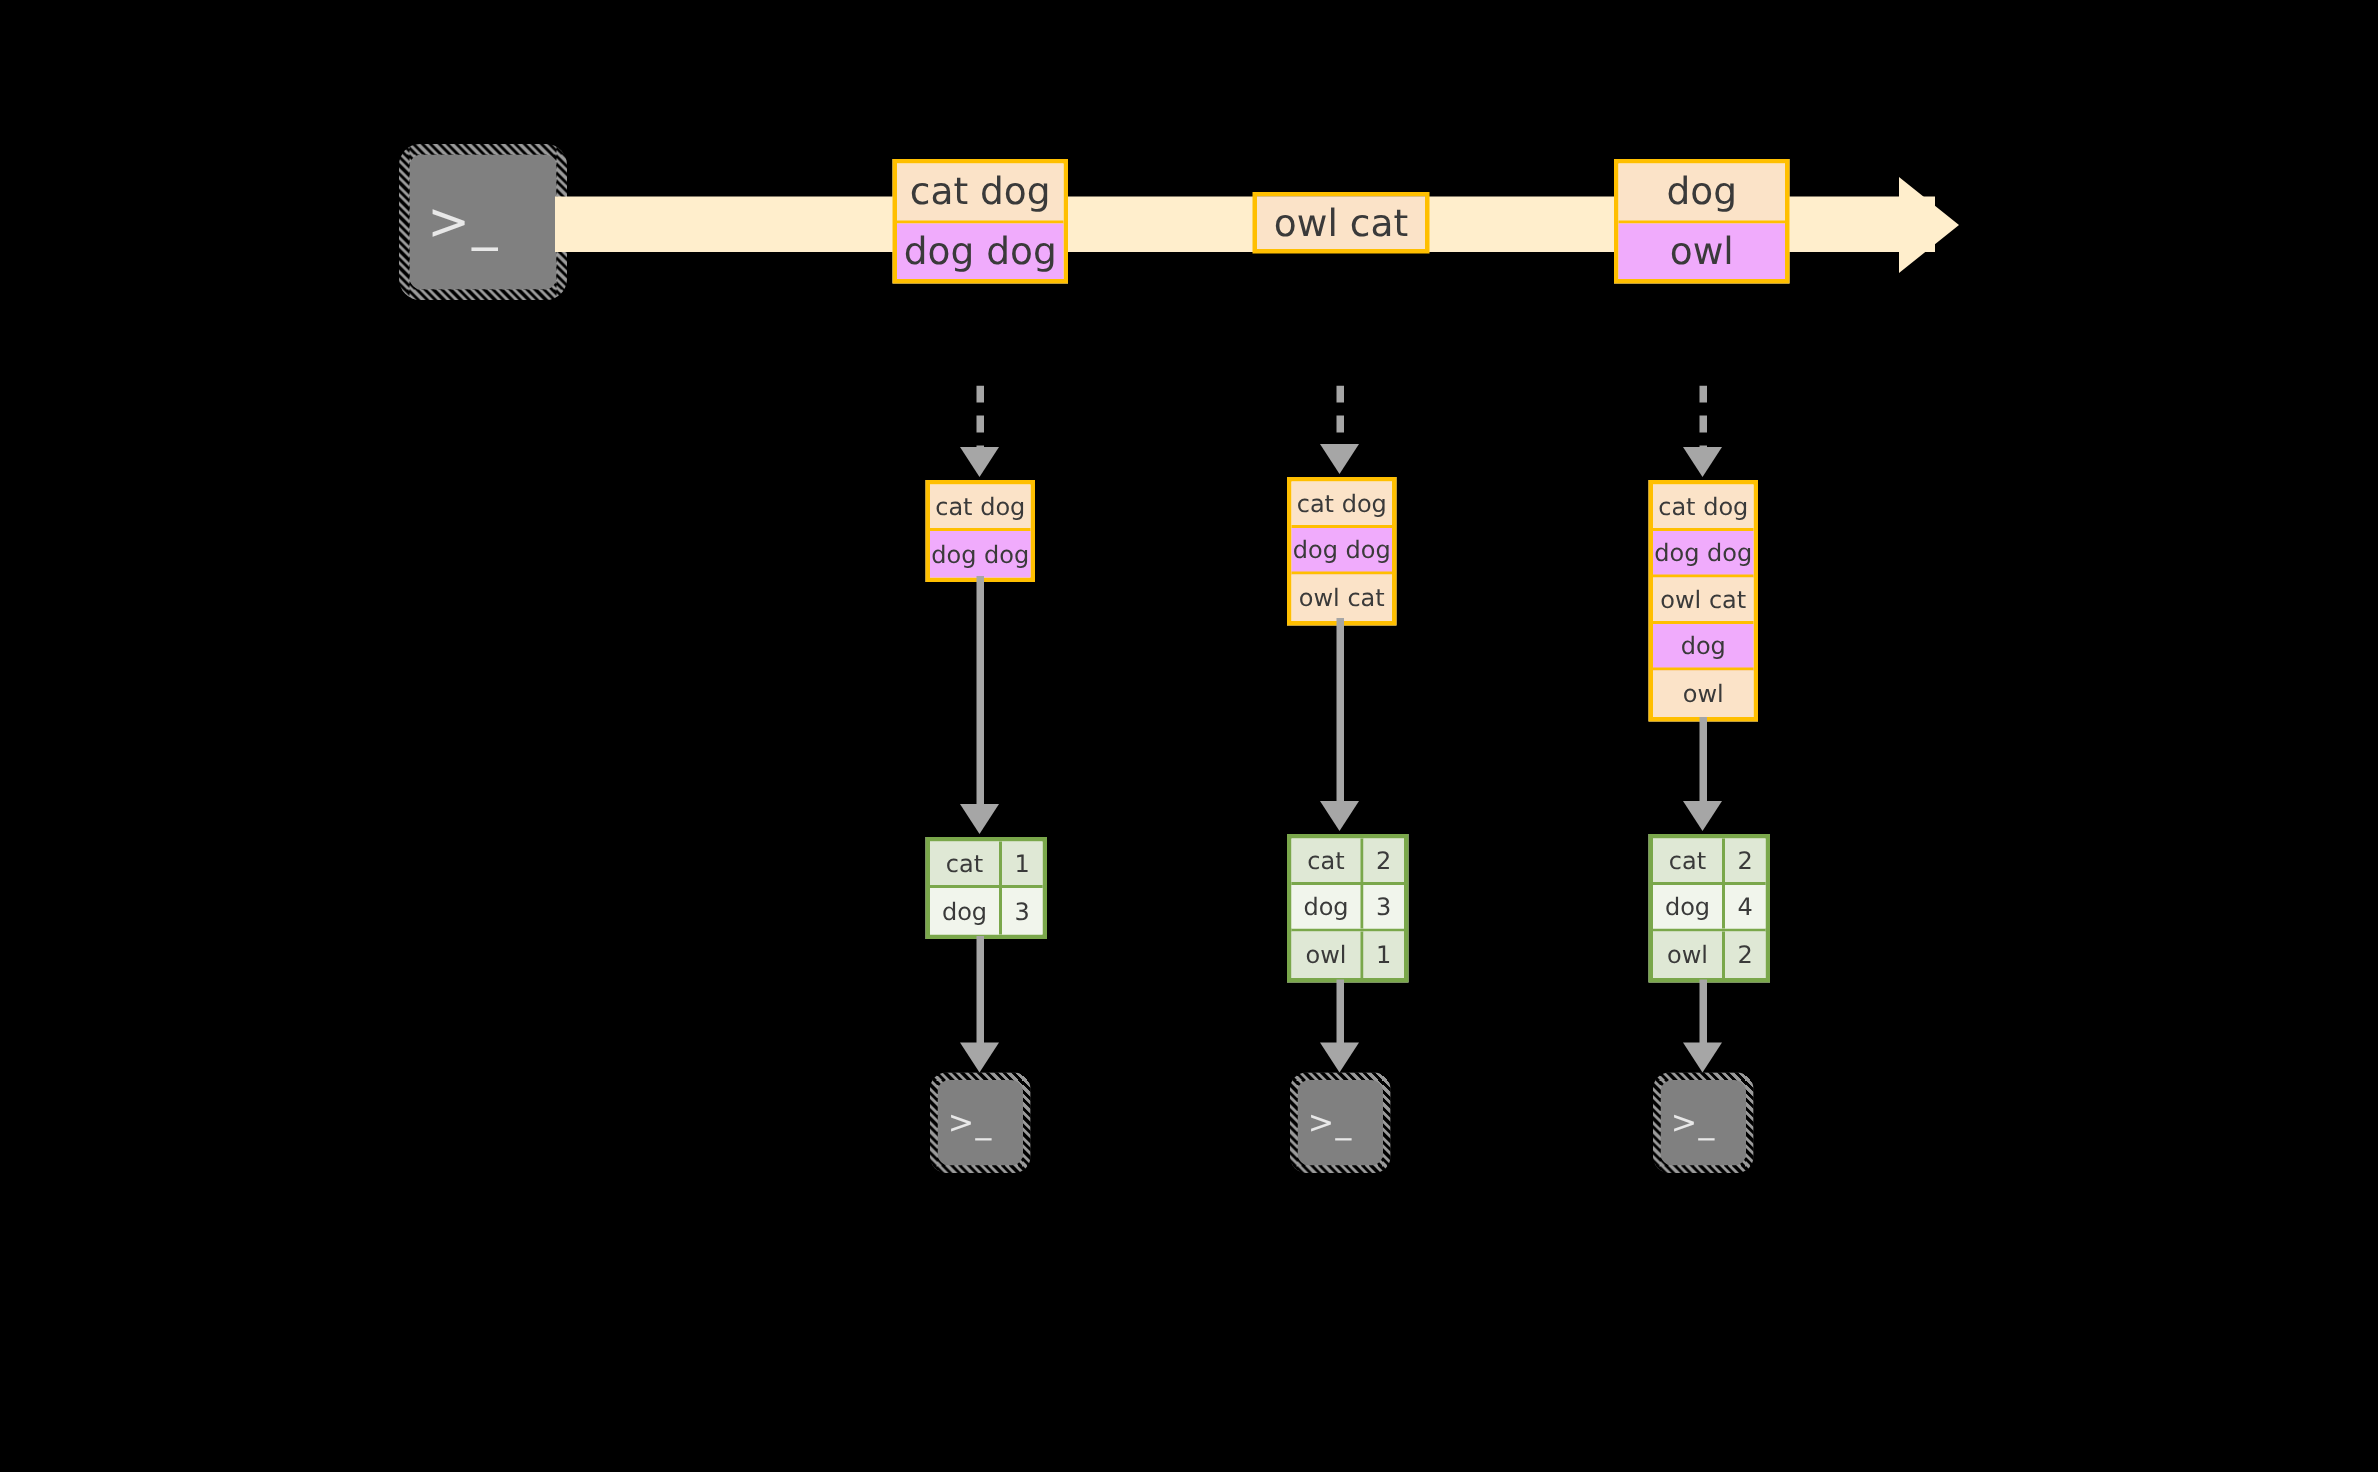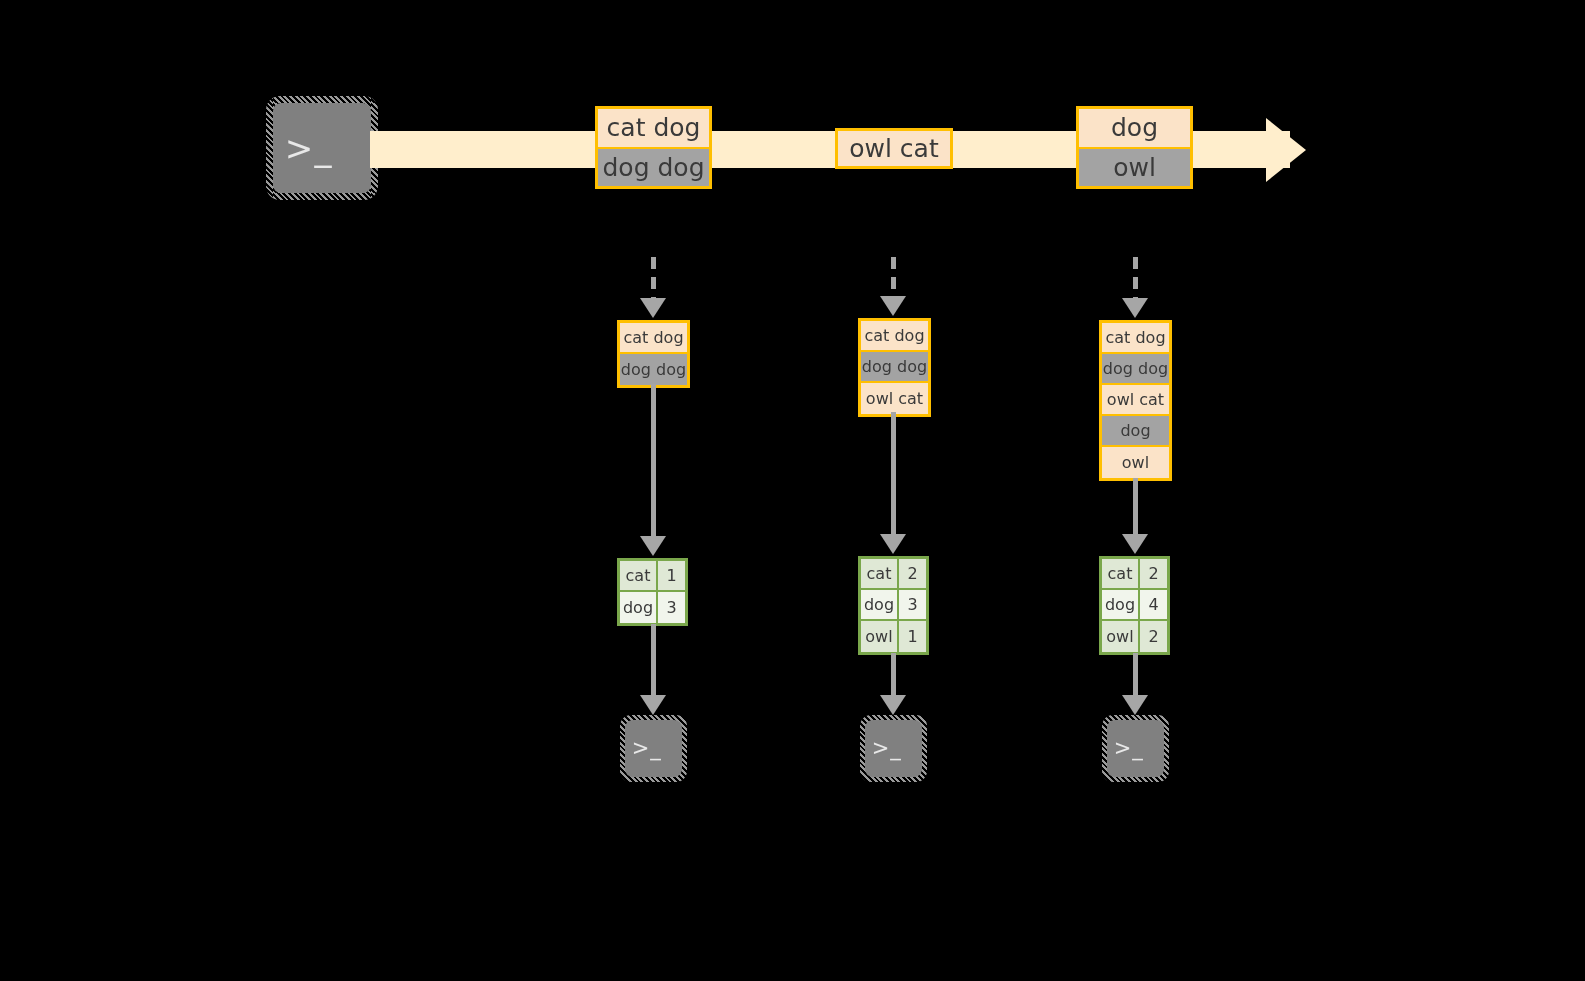--- a/index.html
+++ b/index.html
@@ -72,21 +72,21 @@
     background: #fdf2e4;
     display: flex;
     flex-direction: column;
   }
   .erow {
     flex: 1 1 auto;
     display: flex;
     align-items: center;
     justify-content: center;
     color: #3a3a3a;
-    background: #a3a3a3;
+    background: #f0abfc;
     border-bottom: 2px solid #ffbf00;
     white-space: nowrap;
   }
   .erow:last-child { border-bottom: none; }
   .erow.shade { background: #fbe3c8; }
 
   .ebox.stream { }
   .ebox.stream .erow { font-size: 25px; }
 
   .ebox.stack .erow { font-size: 16px; height: 31px; flex: 0 0 31px; }
@@ -106,21 +106,21 @@
   .grow:last-child { border-bottom: none; }
   .grow.shade .gcell { background: #dfe8d5; }
   .gcell {
     display: flex;
     align-items: center;
     justify-content: center;
     font-size: 16px;
     color: #3a3a3a;
     background: #f1f5ec;
   }
-  .gcell.key { width: 38px; border-right: 2px solid #7aa74b; }
+  .gcell.key { width: 48px; border-right: 2px solid #7aa74b; }
   .gcell.val { width: 27px; }
 
   
   .vline {
     width: 5px;
     background: #a6a6a6;
   }
   .vline.dashed {
     background: none;
     background-image: linear-gradient(to bottom, #a6a6a6 0 58%, transparent 58% 100%);

